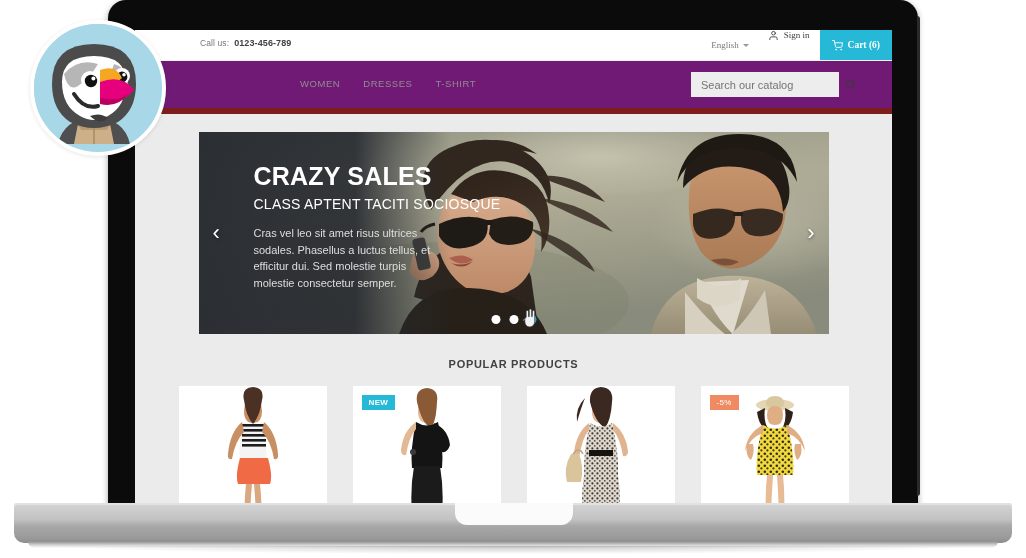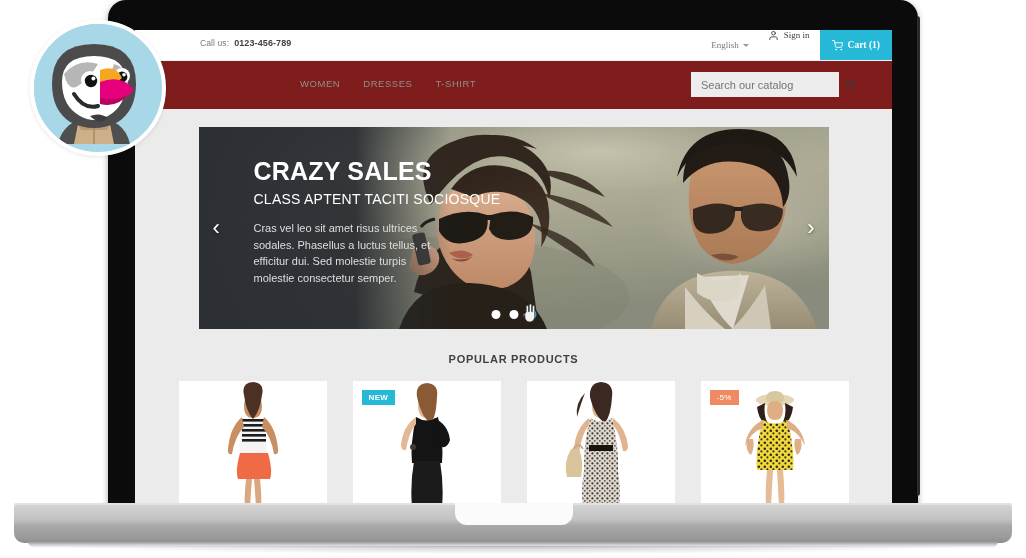--- a/index.html
+++ b/index.html
@@ -73,22 +73,22 @@
   }
   .signin{display:flex;gap:5px;color:#414141;font-size:9px;padding:0 10px;}
   .cart-btn{
     display:flex;align-items:center;gap:5px;background:#25b9d7;color:#fff;
     font-size:9.5px;font-weight:700;padding:0 12px;
   }
   .ic{display:inline-block;vertical-align:middle;}
 
   
   .navbar{
-    position:relative;height:47px;background:#7f1d1d;
-    border-bottom:1px solid #7f1d1d;
+    position:relative;height:47px;background:#701a75;
+    border-bottom:6px solid #7f1d1d;
   }
   .nav-links{
     position:absolute;left:165px;top:17px;display:flex;gap:23px;
   }
   .nav-links span{
     font-size:9.5px;color:#8f8f8f;letter-spacing:.55px;font-weight:400;
   }
   .searchbox{
     position:absolute;right:53px;top:11px;width:148px;height:25px;
     background:#ededed;display:flex;align-items:center;
@@ -189,21 +189,21 @@
           </svg>
           <span>Sign in</span>
         </div>
 
         <div class="cart-btn">
           <svg class="ic" width="11" height="11" viewBox="0 0 24 24" fill="none" stroke="#ffffff" stroke-width="2" stroke-linecap="round" stroke-linejoin="round">
             <circle cx="9" cy="21" r="1"></circle>
               <circle cx="20" cy="21" r="1"></circle>
             <path d="M1 1h4l2.68 13.39a2 2 0 0 0 2 1.61h9.72a2 2 0 0 0 2-1.61L23 6H6"></path>
           </svg>
-          <span>Cart (1)</span>
+          <span>Cart (6)</span>
         </div>
 
       </div>
     </div>
 
     <div class="navbar">
       <div class="nav-links">
         <span>WOMEN</span>
         <span>DRESSES</span>
         <span>T-SHIRT</span>

